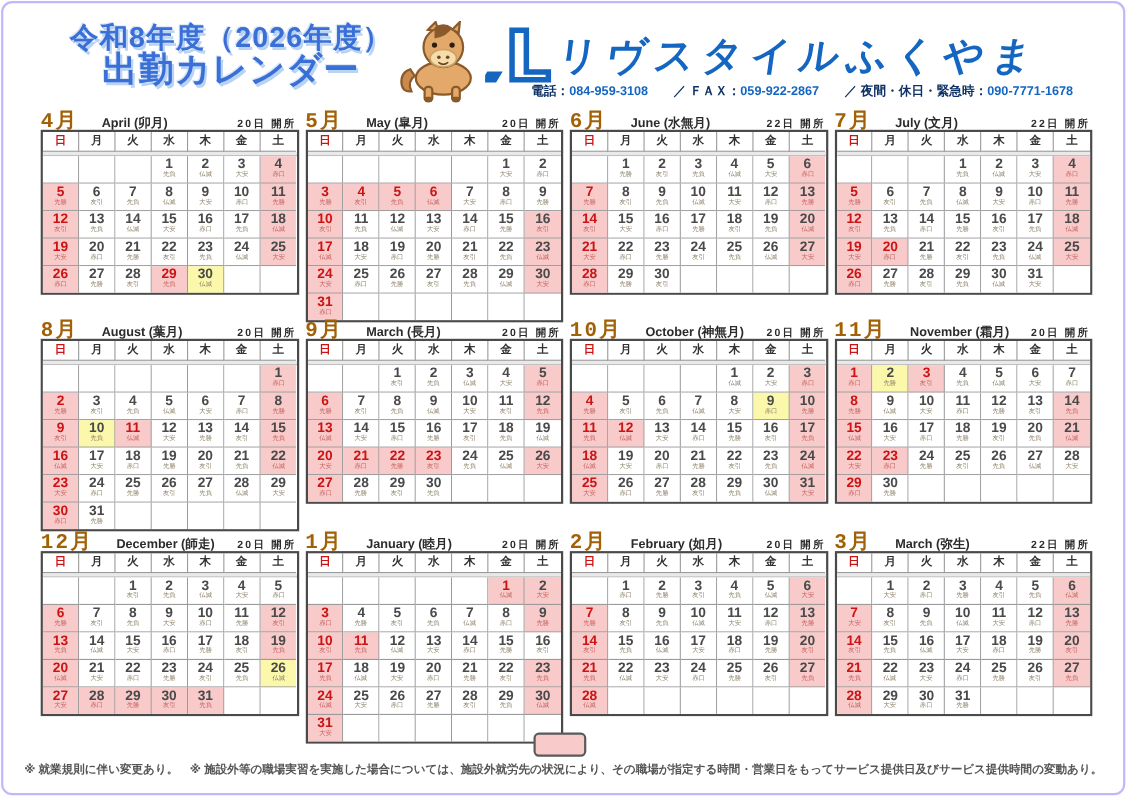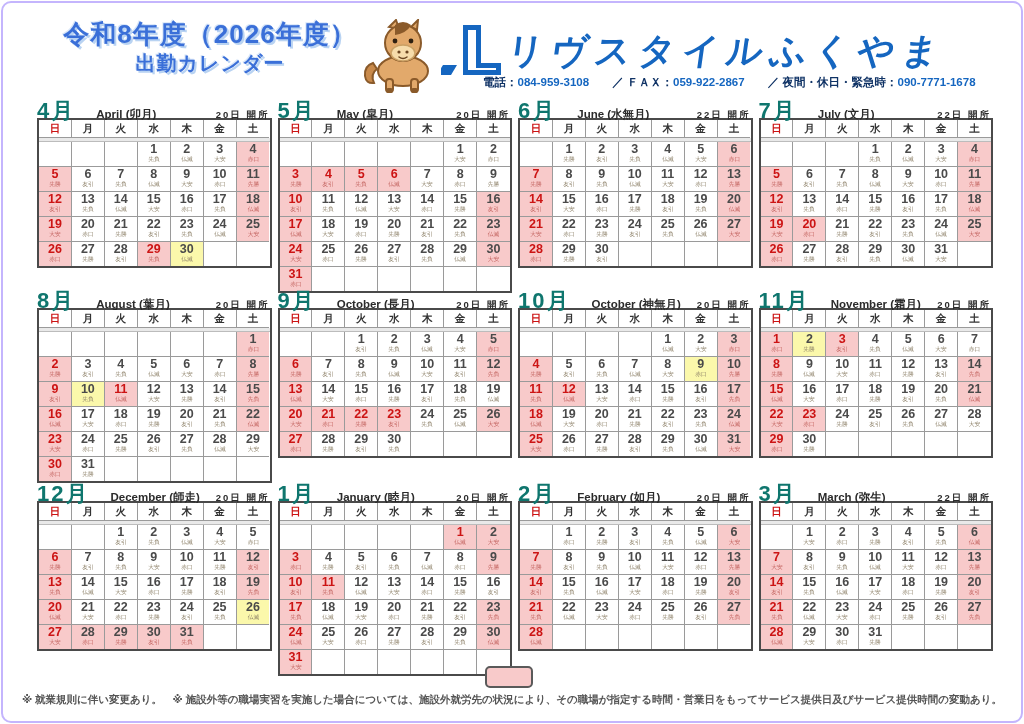--- a/index.html
+++ b/index.html
@@ -3,35 +3,35 @@
 <meta charset="utf-8">
 <style>
   html,body{margin:0;padding:0;background:#fff;}
   body{width:1024px;height:724px;position:relative;font-family:"Liberation Sans","DejaVu Sans",sans-serif;overflow:hidden;}
   .page{position:absolute;inset:1px;border:2px solid #c4b5fd;border-radius:10px;background:#fff;}
 
   
   .title{position:absolute;left:52px;top:16px;width:310px;text-align:center;color:#3a6fd8;font-weight:bold;
          text-shadow:2px 2px 0 #b9d3f2, -1px -1px 0 #d8e6f8;letter-spacing:1px;}
   .title .t1{font-size:26px;line-height:30px;}
-  .title .t2{font-size:20px;line-height:28px;font-family:Liberation Serif, serif;}
+  .title .t2{font-size:32px;line-height:28px;font-family:Liberation Serif, serif;}
   .mascot{position:absolute;left:356px;top:16px;}
   .logomark{position:absolute;left:438px;top:20px;}
   .company{position:absolute;left:504px;top:24px;font-size:36px;font-weight:bold;color:#1566c0;
            transform:skewX(-8deg);letter-spacing:7px;white-space:nowrap;}
   .contact{position:absolute;left:460px;top:72px;font-size:11.5px;font-weight:bold;white-space:nowrap;}
   .contact .clabel{color:#0f3265;margin-left:20px;}
   .contact .cnum{color:#1566c0;}
 
   
   .months{position:absolute;left:34px;right:28px;top:93px;display:grid;
           grid-template-columns:repeat(4,1fr);grid-template-rows:190px 193px auto;
           column-gap:6px;align-items:start;}
   .mhead{display:flex;align-items:baseline;height:21px;margin-bottom:1px;}
-  .mnum{font-size:22px;font-weight:bold;color:#0f766e;letter-spacing:2px;white-space:nowrap;}
+  .mnum{font-size:19px;font-weight:bold;color:#a16207;letter-spacing:2px;white-space:nowrap;font-family:Liberation Mono, monospace;}
   .men{font-size:11.5px;font-weight:bold;color:#2b2b2b;margin-left:21px;white-space:nowrap;}
   .mopen{margin-left:auto;font-size:9.5px;font-weight:bold;color:#2b2b2b;letter-spacing:2px;padding-right:2px;white-space:nowrap;}
   .cal{border:2px solid #4a4a4a;background:#fff;}
   .wdrow,.days{display:grid;grid-template-columns:repeat(7,1fr);}
   .wd{border-right:1px solid #9a9a9a;border-bottom:1px solid #9a9a9a;height:17px;line-height:17px;
       text-align:center;font-size:10.5px;font-weight:bold;color:#333;}
   .wd:last-child{border-right:none;}
   .wd.red{color:#cc1414;}
   .gap{height:3px;background:#e9e9e9;border-bottom:1px solid #bcbcbc;}
   .cell{border-right:1px solid #9a9a9a;border-bottom:1px solid #9a9a9a;height:23px;text-align:center;padding-top:1px;background:#fff;}
@@ -843,21 +843,21 @@
             <div class="cell empty"></div>
             <div class="cell empty"></div>
             <div class="cell empty"></div>
             <div class="cell empty"></div>
           </div>
         </div>
       </div>
       <div class="month">
         <div class="mhead">
           <span class="mnum">9月</span>
-          <span class="men">October (長月)</span>
+          <span class="men">March (長月)</span>
           <span class="mopen">20日 開所</span>
         </div>
         <div class="cal">
           <div class="wdrow">
             <div class="wd red">日</div>
             <div class="wd">月</div>
             <div class="wd">火</div>
             <div class="wd">水</div>
             <div class="wd">木</div>
             <div class="wd">金</div>

